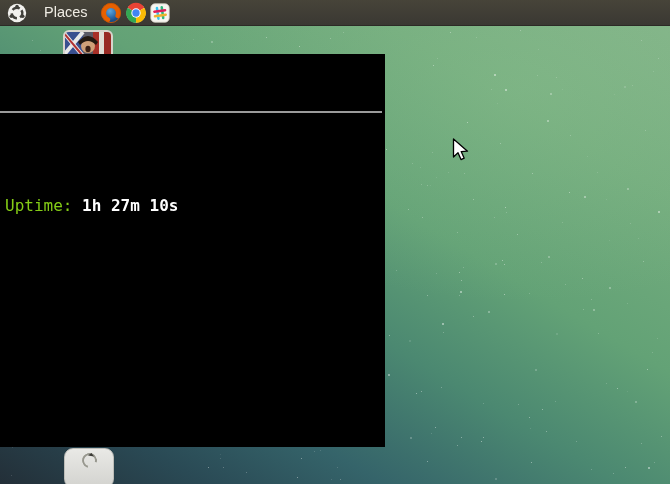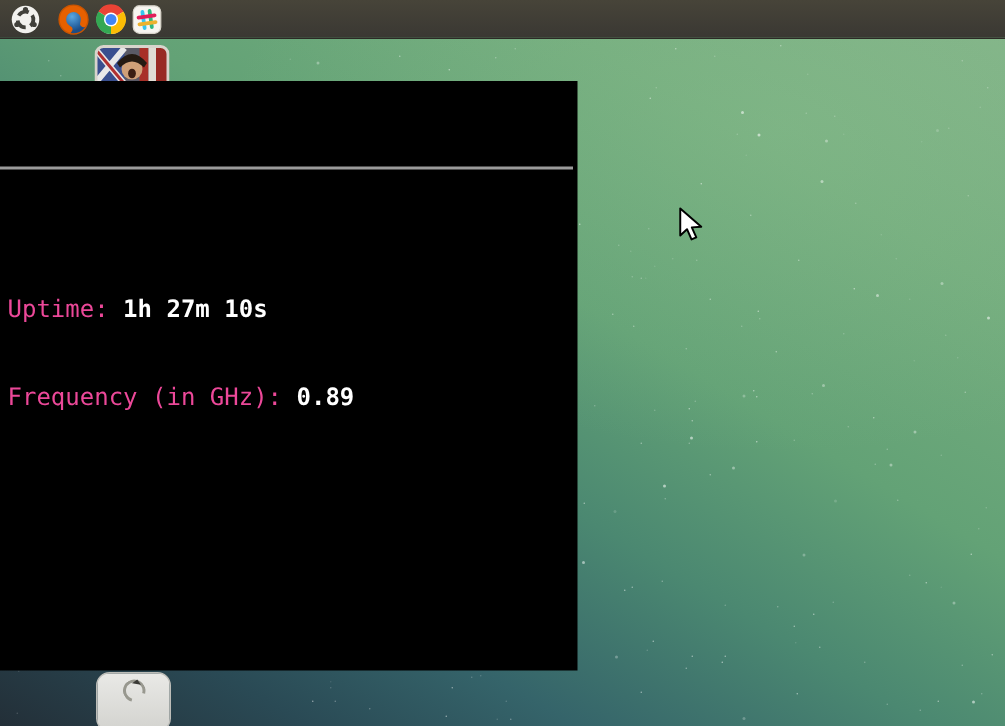--- a/index.html
+++ b/index.html
@@ -35,21 +35,21 @@
     border:3.5px solid transparent;border-bottom-color:#3a3a36;transform:rotate(40deg);}
 
   
   .conky{position:absolute;left:0;top:54px;width:385px;height:393px;z-index:3;
     background:#000;box-sizing:border-box;padding:6px 3px 0 5px;
     font-size:16px;line-height:19.4px;color:#c2c2c2;white-space:pre;}
   .conky .title{color:#fff;height:20px;line-height:20px;}
   .sep{height:0;border:0;border-top:2px solid #9b9b9b;margin:12px 0 0 -5px;}
   .stats{margin-top:6px;}
   .line{height:19.4px;line-height:19.4px;}
-  .lbl{color:#ec4899;}
+  .lbl{color:#84cc16;}
   .val{color:#fff;font-weight:bold;}
   .bar{display:inline-block;vertical-align:middle;height:9px;border:1px solid #fff;
     box-sizing:border-box;margin-left:24px;background:#000;}
   .bar i{display:block;height:100%;background:#fff;}
   .bar-ram{width:45px;}
 
   
   .watermark{position:absolute;left:206px;top:448px;z-index:4;
     font-family:"DejaVu Sans",sans-serif;font-size:21px;font-weight:bold;color:#fff;letter-spacing:.5px;
     text-shadow:-1px -1px 0 #000,1px -1px 0 #000,-1px 1px 0 #000,1px 1px 0 #000,0 2px 3px rgba(0,0,0,.55);}
@@ -369,20 +369,21 @@
       <svg width="20" height="20" viewBox="0 0 24 24">
         <circle cx="12" cy="12" r="11" fill="#f2f1ee"></circle>
         <circle cx="12" cy="12" r="6.3" fill="none" stroke="#41403b" stroke-width="3" stroke-dasharray="9.2 4" transform="rotate(-32 12 12)"></circle>
         <g fill="#41403b">
           <circle cx="12" cy="4.1" r="2.1"></circle>
           <circle cx="5.1" cy="16" r="2.1"></circle>
           <circle cx="18.9" cy="16" r="2.1"></circle>
         </g>
       </svg>
     </span>
+    <span class="menu-item">Places</span>
     <span class="tray">
       <svg width="22" height="22" viewBox="0 0 24 24">
         <defs>
             <radialGradient id="fxg" cx="45%" cy="40%">
               <stop offset="0%" stop-color="#5aa7e0"></stop>
               <stop offset="70%" stop-color="#2a67a5"></stop>
               <stop offset="100%" stop-color="#1d4d85"></stop>
             </radialGradient>
           </defs>
         <circle cx="12" cy="12" r="10.5" fill="url(#fxg)"></circle>
@@ -429,21 +430,20 @@
         <ellipse cx="25" cy="19" rx="2.6" ry="3.2" fill="#3a1f14"></ellipse>
       </g>
       <rect x="1" y="1" width="48" height="28" rx="5" fill="none" stroke="#d8d4cc" stroke-width="2"></rect>
     </svg>
   </div>
 
   <div class="conky">
     <div class="sep"></div>
     <div class="stats">
       <div class="line"><span class="lbl">Uptime:</span> <span class="val">1h 27m 10s</span></div>
-      <div class="line"><span class="lbl">Frequency (in GHz):</span> <span class="val">0.89</span></div>
       
       
       
     </div>
     
     
     
     
   </div>
 

